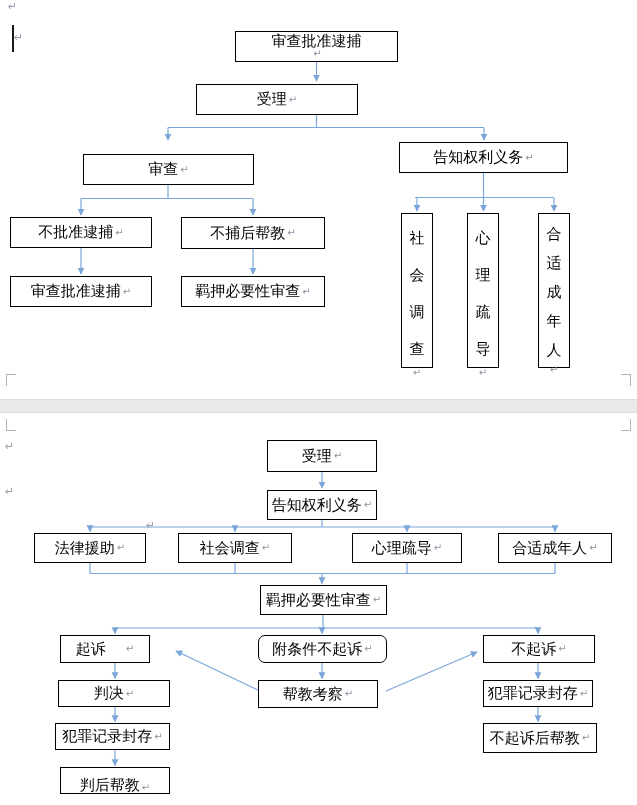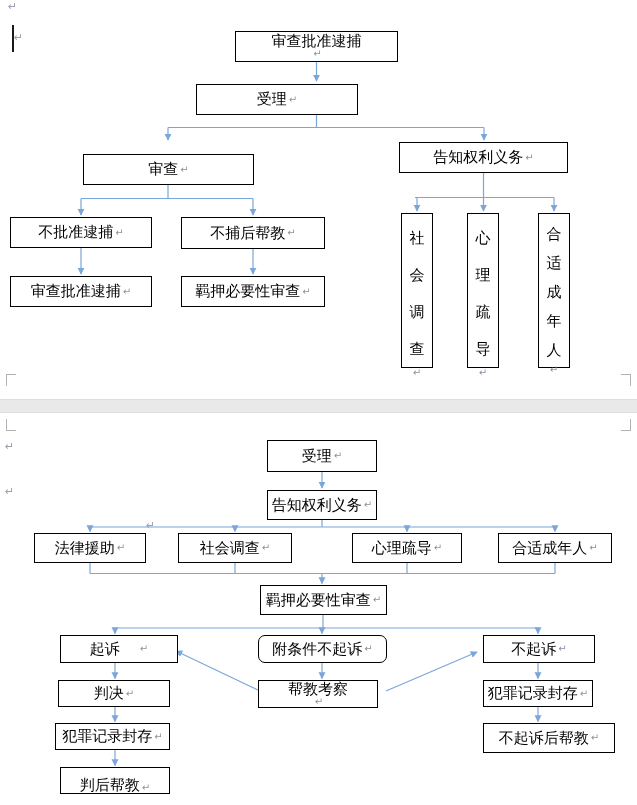--- a/index.html
+++ b/index.html
@@ -151,50 +151,50 @@
       <span class="pmark">↵</span>
   </div>
   <div class="box" style="left:498px;top:533px;width:114px;height:30px;">
     <span class="lbl">合适成年人</span>
       <span class="pmark">↵</span>
   </div>
   <div class="box" style="left:260px;top:585px;width:127px;height:30px;">
     <span class="lbl">羁押必要性审查</span>
       <span class="pmark">↵</span>
   </div>
-  <div class="box" style="left:60px;top:635px;width:118px;height:28px;gap:18px;">
+  <div class="box" style="left:60px;top:635px;width:90px;height:28px;gap:18px;">
     <span class="lbl">起诉</span>
       <span class="pmark">↵</span>
   </div>
   <div class="box" style="left:258px;top:635px;width:129px;height:28px;border-radius:7px;">
     <span class="lbl">附条件不起诉</span>
       <span class="pmark">↵</span>
   </div>
   <div class="box" style="left:483px;top:635px;width:112px;height:28px;">
     <span class="lbl">不起诉</span>
       <span class="pmark">↵</span>
   </div>
   <div class="box" style="left:58px;top:680px;width:112px;height:27px;">
     <span class="lbl">判决</span>
       <span class="pmark">↵</span>
   </div>
-  <div class="box" style="left:258px;top:680px;width:120px;height:28px;flex-direction:column;">
+  <div class="box" style="left:258px;top:680px;width:120px;height:28px;">
     <span class="lbl">帮教考察</span>
       <span class="pmark">↵</span>
   </div>
   <div class="box" style="left:55px;top:723px;width:115px;height:27px;">
     <span class="lbl">犯罪记录封存</span>
       <span class="pmark">↵</span>
   </div>
   <div class="box" style="left:60px;top:767px;width:110px;height:27px;align-items:flex-end;">
     <span class="lbl">判后帮教</span>
       <span class="pmark">↵</span>
   </div>
   <div class="box" style="left:483px;top:680px;width:110px;height:27px;">
     <span class="lbl">犯罪记录封存</span>
       <span class="pmark">↵</span>
   </div>
-  <div class="box" style="left:483px;top:723px;width:132px;height:30px;">
+  <div class="box" style="left:483px;top:723px;width:114px;height:30px;">
     <span class="lbl">不起诉后帮教</span>
       <span class="pmark">↵</span>
   </div>
 
 </div>
 
 </body></html>

